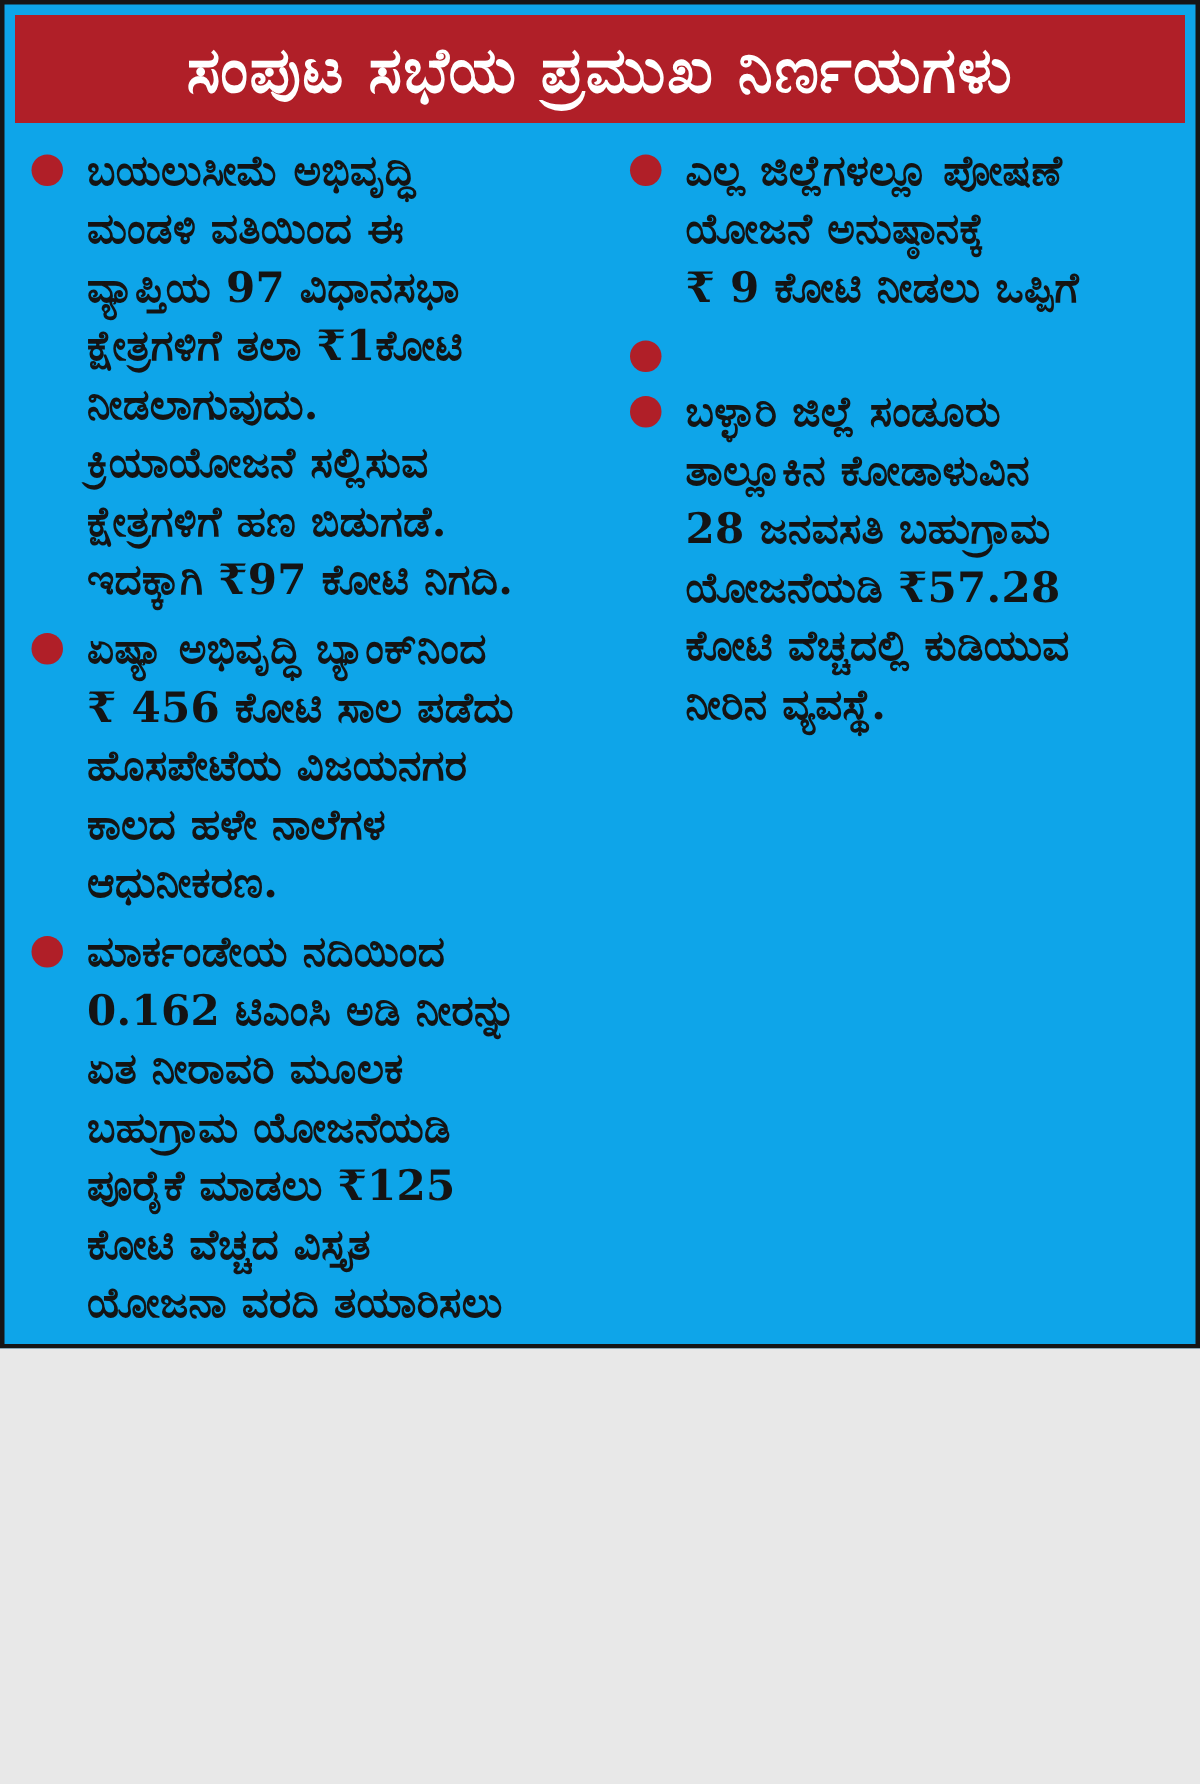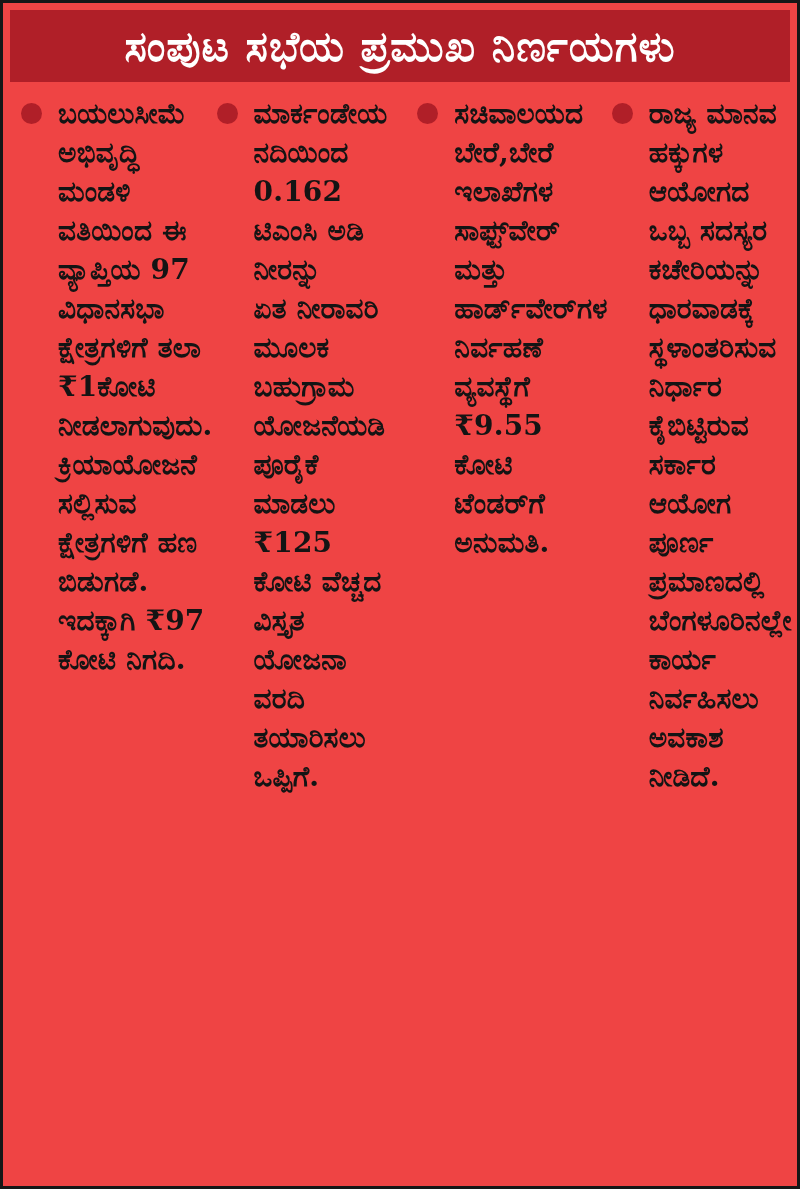--- a/index.html
+++ b/index.html
@@ -1,20 +1,20 @@
 <!DOCTYPE html>
 <html lang="kn"><head>
 <meta charset="utf-8">
 <style>
   * { margin:0; padding:0; box-sizing:border-box; }
   html,body { background:#e8e8e8; }
   .page {
-    width:800px; height:1189px;
+    width:800px; height:899px;
     margin:0 auto;
-    background:#ef4444;
+    background:#0ea5e9;
     border:3px solid #161616;
     position:relative;
     overflow:hidden;
     font-family:"DejaVu Serif","Liberation Serif",serif;
   }
   .title-band {
     margin:7px 7px 4px 7px;
     height:72px;
     background:#b01f28;
     display:flex;
@@ -26,21 +26,21 @@
     font-family:"DejaVu Sans","Liberation Sans",sans-serif;
     font-weight:bold;
     font-size:42px;
     letter-spacing:1px;
     white-space:nowrap;
   }
   .columns {
     display:flex;
     padding:8px 6px 0 14px;
   }
-  .col { flex:1 1 50%; display:flex; }
+  .col { flex:1 1 50%; display:flex; flex-direction:column; }
   .col.left  { padding-right:14px; }
   .col.right { padding-left:12px; }
   .item {
     display:flex;
     align-items:flex-start;
     margin-bottom:7px;
   }
   .bullet {
     flex:0 0 auto;
     width:21px; height:21px;
@@ -75,58 +75,65 @@
         <div class="item-text">ಬಯಲುಸೀಮೆ ಅಭಿವೃದ್ಧಿ
 ಮಂಡಳಿ ವತಿಯಿಂದ ಈ
 ವ್ಯಾಪ್ತಿಯ 97 ವಿಧಾನಸಭಾ
 ಕ್ಷೇತ್ರಗಳಿಗೆ ತಲಾ ₹1ಕೋಟಿ
 ನೀಡಲಾಗುವುದು.
 ಕ್ರಿಯಾಯೋಜನೆ ಸಲ್ಲಿಸುವ
 ಕ್ಷೇತ್ರಗಳಿಗೆ ಹಣ ಬಿಡುಗಡೆ.
 ಇದಕ್ಕಾಗಿ ₹97 ಕೋಟಿ ನಿಗದಿ.</div>
       </div>
 
+      <div class="item">
+        <span class="bullet"></span>
+        <div class="item-text">ಏಷ್ಯಾ ಅಭಿವೃದ್ಧಿ ಬ್ಯಾಂಕ್‌ನಿಂದ
+₹ 456 ಕೋಟಿ ಸಾಲ ಪಡೆದು
+ಹೊಸಪೇಟೆಯ ವಿಜಯನಗರ
+ಕಾಲದ ಹಳೇ ನಾಲೆಗಳ
+ಆಧುನೀಕರಣ.</div>
+      </div>
 
 
       <div class="item">
         <span class="bullet"></span>
         <div class="item-text">ಮಾರ್ಕಂಡೇಯ ನದಿಯಿಂದ
 0.162 ಟಿಎಂಸಿ ಅಡಿ ನೀರನ್ನು
 ಏತ ನೀರಾವರಿ ಮೂಲಕ
 ಬಹುಗ್ರಾಮ ಯೋಜನೆಯಡಿ
 ಪೂರೈಕೆ ಮಾಡಲು ₹125
 ಕೋಟಿ ವೆಚ್ಚದ ವಿಸ್ತೃತ
 ಯೋಜನಾ ವರದಿ ತಯಾರಿಸಲು
 ಒಪ್ಪಿಗೆ.</div>
       </div>
 
     </div>
 
     <div class="col right">
 
-
-
       <div class="item">
         <span class="bullet"></span>
-        <div class="item-text">ಸಚಿವಾಲಯದ ಬೇರೆ,ಬೇರೆ
-ಇಲಾಖೆಗಳ ಸಾಫ್ಟ್‌ವೇರ್ ಮತ್ತು
-ಹಾರ್ಡ್‌ವೇರ್‌ಗಳ ನಿರ್ವಹಣೆ
-ವ್ಯವಸ್ಥೆಗೆ ₹9.55 ಕೋಟಿ
-ಟೆಂಡರ್‌ಗೆ ಅನುಮತಿ.</div>
+        <div class="item-text">ಎಲ್ಲ ಜಿಲ್ಲೆಗಳಲ್ಲೂ ಪೋಷಣೆ
+ಯೋಜನೆ ಅನುಷ್ಠಾನಕ್ಕೆ
+₹ 9 ಕೋಟಿ ನೀಡಲು ಒಪ್ಪಿಗೆ</div>
       </div>
 
 
       <div class="item">
         <span class="bullet"></span>
-        <div class="item-text">ರಾಜ್ಯ ಮಾನವ ಹಕ್ಕುಗಳ
-ಆಯೋಗದ ಒಬ್ಬ ಸದಸ್ಯರ
-ಕಚೇರಿಯನ್ನು ಧಾರವಾಡಕ್ಕೆ
-ಸ್ಥಳಾಂತರಿಸುವ ನಿರ್ಧಾರ
-ಕೈಬಿಟ್ಟಿರುವ ಸರ್ಕಾರ ಆಯೋಗ
-ಪೂರ್ಣ ಪ್ರಮಾಣದಲ್ಲಿ
-ಬೆಂಗಳೂರಿನಲ್ಲೇ ಕಾರ್ಯ
-ನಿರ್ವಹಿಸಲು ಅವಕಾಶ ನೀಡಿದೆ.</div>
       </div>
+
+      <div class="item">
+        <span class="bullet"></span>
+        <div class="item-text">ಬಳ್ಳಾರಿ ಜಿಲ್ಲೆ ಸಂಡೂರು
+ತಾಲ್ಲೂಕಿನ ಕೋಡಾಳುವಿನ
+28 ಜನವಸತಿ ಬಹುಗ್ರಾಮ
+ಯೋಜನೆಯಡಿ ₹57.28
+ಕೋಟಿ ವೆಚ್ಚದಲ್ಲಿ ಕುಡಿಯುವ
+ನೀರಿನ ವ್ಯವಸ್ಥೆ.</div>
+      </div>
+
 
     </div>
 
   </div>
 </div>
 
 </body></html>

